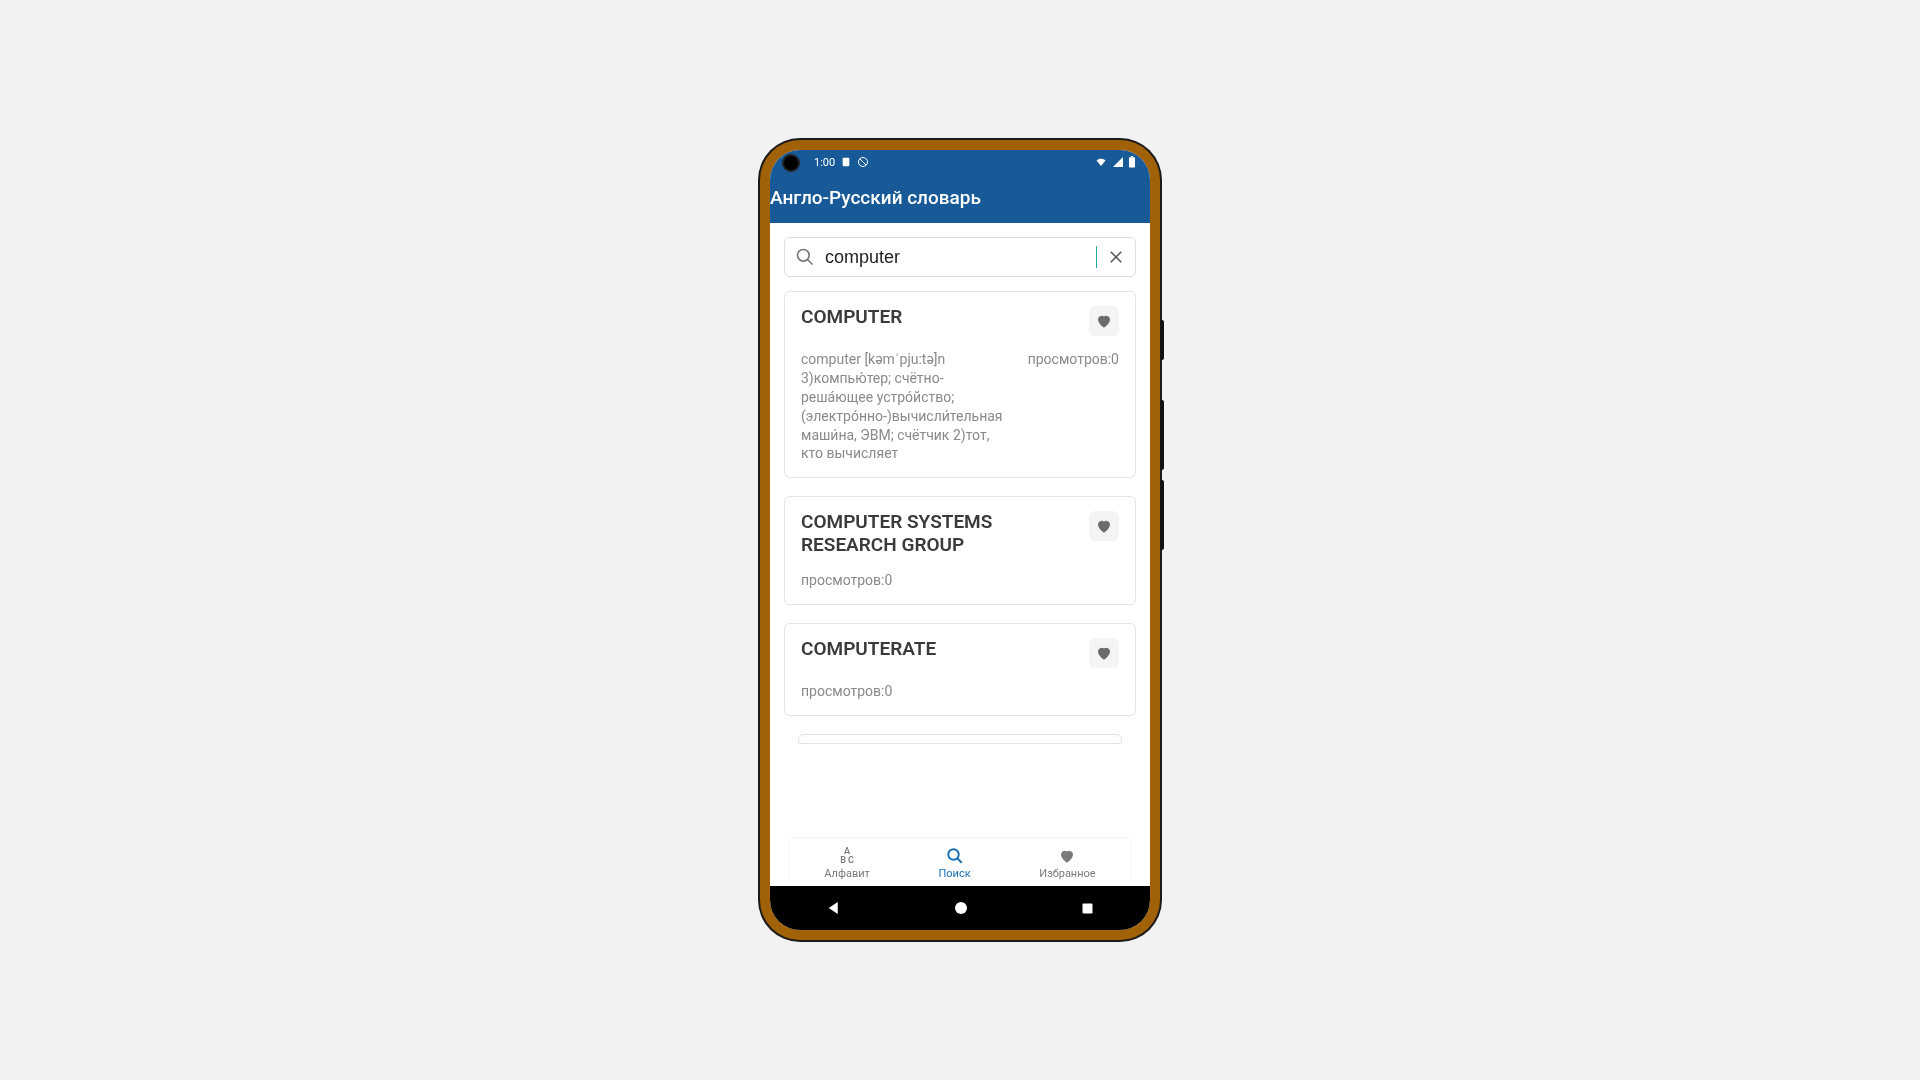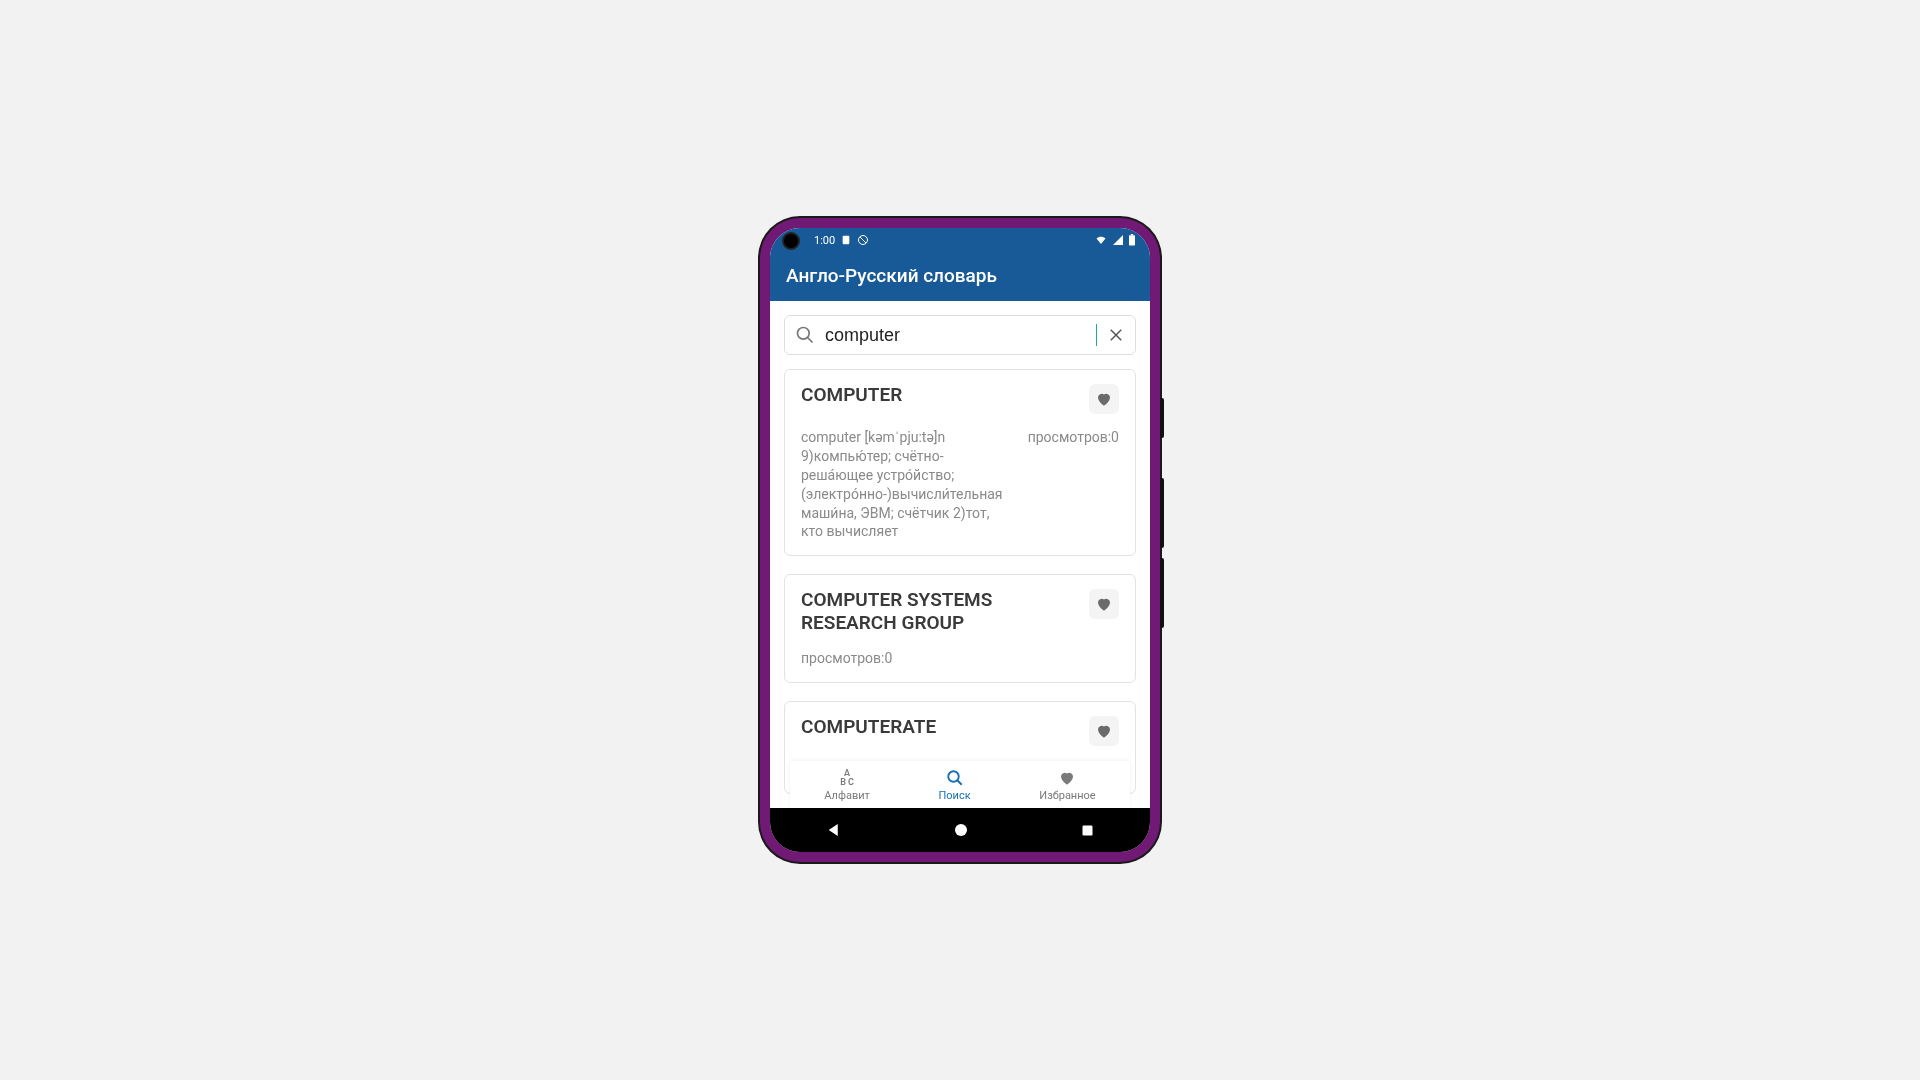--- a/index.html
+++ b/index.html
@@ -8,22 +8,22 @@
     height: 1080px;
     background: #f2f2f2;
     font-family: Roboto, "Helvetica Neue", Arial, sans-serif;
     display: flex;
     align-items: center;
     justify-content: center;
     overflow: hidden;
   }
   .phone-frame {
     width: 400px;
-    height: 644px;
-    background: #701a75;
+    height: 800px;
+    background: #a16207;
     border-radius: 40px;
     padding: 10px;
     position: relative;
     box-shadow: 0 0 0 2px #1a1a1a;
   }
   .phone-side-btn {
     position: absolute;
     right: -4px;
     width: 4px;
     background: #111;
@@ -62,21 +62,21 @@
     align-items: center;
     padding: 0 14px;
     justify-content: space-between;
   }
   .status-left { display:flex; align-items:center; gap:6px; margin-left: 30px;}
   .status-right { display:flex; align-items:center; gap:4px; }
   .status-right svg { display:block; }
   .app-bar {
     background: #185a97;
     color: #fff;
-    padding: 12px 16px 14px 16px;
+    padding: 12px 16px 14px 0;
     font-size: 19px;
     font-weight: 500;
   }
   .content {
     flex: 1;
     background: #fff;
     overflow: hidden;
     position: relative;
     padding-left: 44px;
   }
@@ -258,21 +258,21 @@
           <div class="card">
             <div class="card-head">
               <div class="card-title">COMPUTER</div>
               <div class="heart">
                 <svg width="18" height="18" viewBox="0 0 24 24" fill="#6b6b6b">
                     <path d="M12 21s-8-5.3-8-11a5 5 0 0 1 8-4 5 5 0 0 1 8 4c0 5.7-8 11-8 11z"></path>
                   </svg>
               </div>
             </div>
             <div class="card-body">
-              <div class="card-def">computer [kəmˈpju:tə]n 9)компью́тер; счётно-реша́ющее устро́йство; (электро́нно-)вычисли́тельная маши́на, ЭВМ; счётчик 2)тот, кто вычисляет</div>
+              <div class="card-def">computer [kəmˈpju:tə]n 3)компью́тер; счётно-реша́ющее устро́йство; (электро́нно-)вычисли́тельная маши́на, ЭВМ; счётчик 2)тот, кто вычисляет</div>
               <div class="card-views">просмотров:0</div>
             </div>
           </div>
 
           <div class="card">
             <div class="card-head">
               <div class="card-title">COMPUTER SYSTEMS RESEARCH GROUP</div>
               <div class="heart">
                 <svg width="18" height="18" viewBox="0 0 24 24" fill="#6b6b6b">
                     <path d="M12 21s-8-5.3-8-11a5 5 0 0 1 8-4 5 5 0 0 1 8 4c0 5.7-8 11-8 11z"></path>

